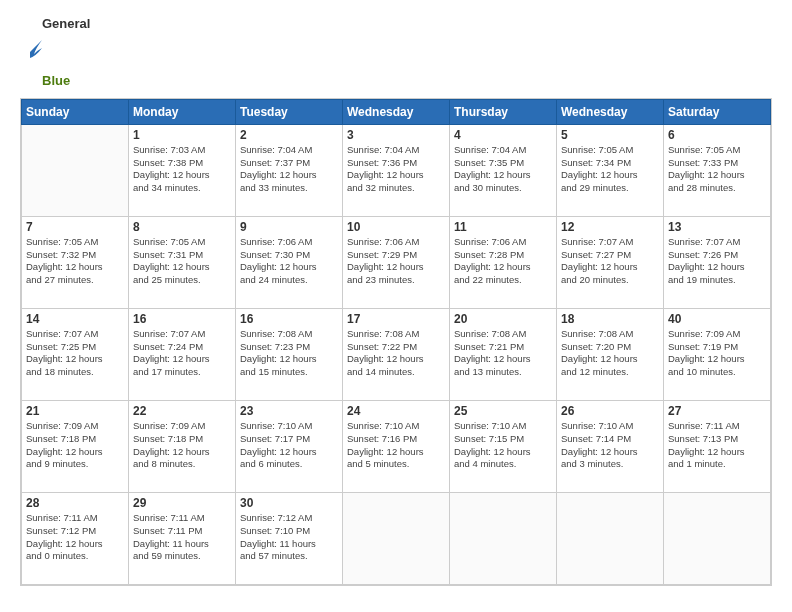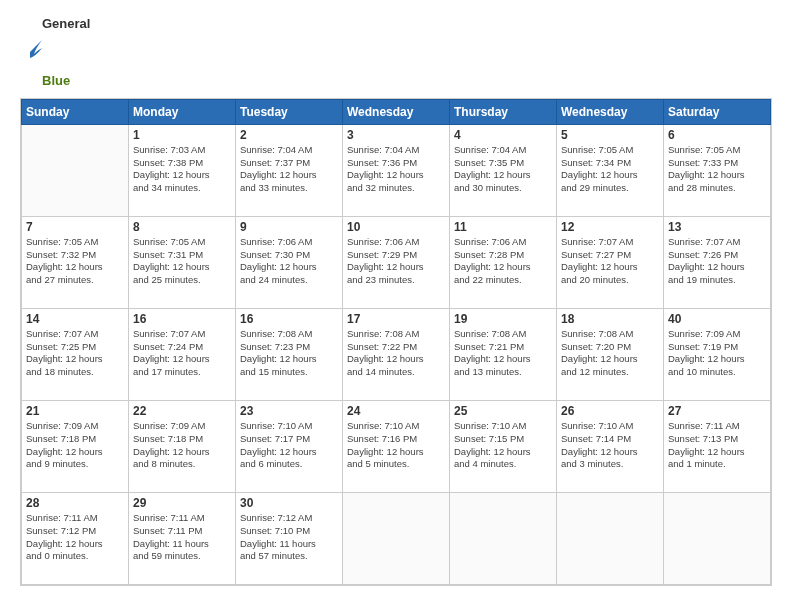--- a/index.html
+++ b/index.html
@@ -238,21 +238,21 @@
 and 15 minutes.</div>
             </td>
             <td>
               <span class="day-number">17</span>
               <div class="day-info" style="white-space: pre-line;">Sunrise: 7:08 AM
 Sunset: 7:22 PM
 Daylight: 12 hours
 and 14 minutes.</div>
             </td>
             <td>
-              <span class="day-number">19</span>
+              <span class="day-number">20</span>
               <div class="day-info" style="white-space: pre-line;">Sunrise: 7:08 AM
 Sunset: 7:21 PM
 Daylight: 12 hours
 and 13 minutes.</div>
             </td>
             <td>
               <span class="day-number">18</span>
               <div class="day-info" style="white-space: pre-line;">Sunrise: 7:08 AM
 Sunset: 7:20 PM
 Daylight: 12 hours

